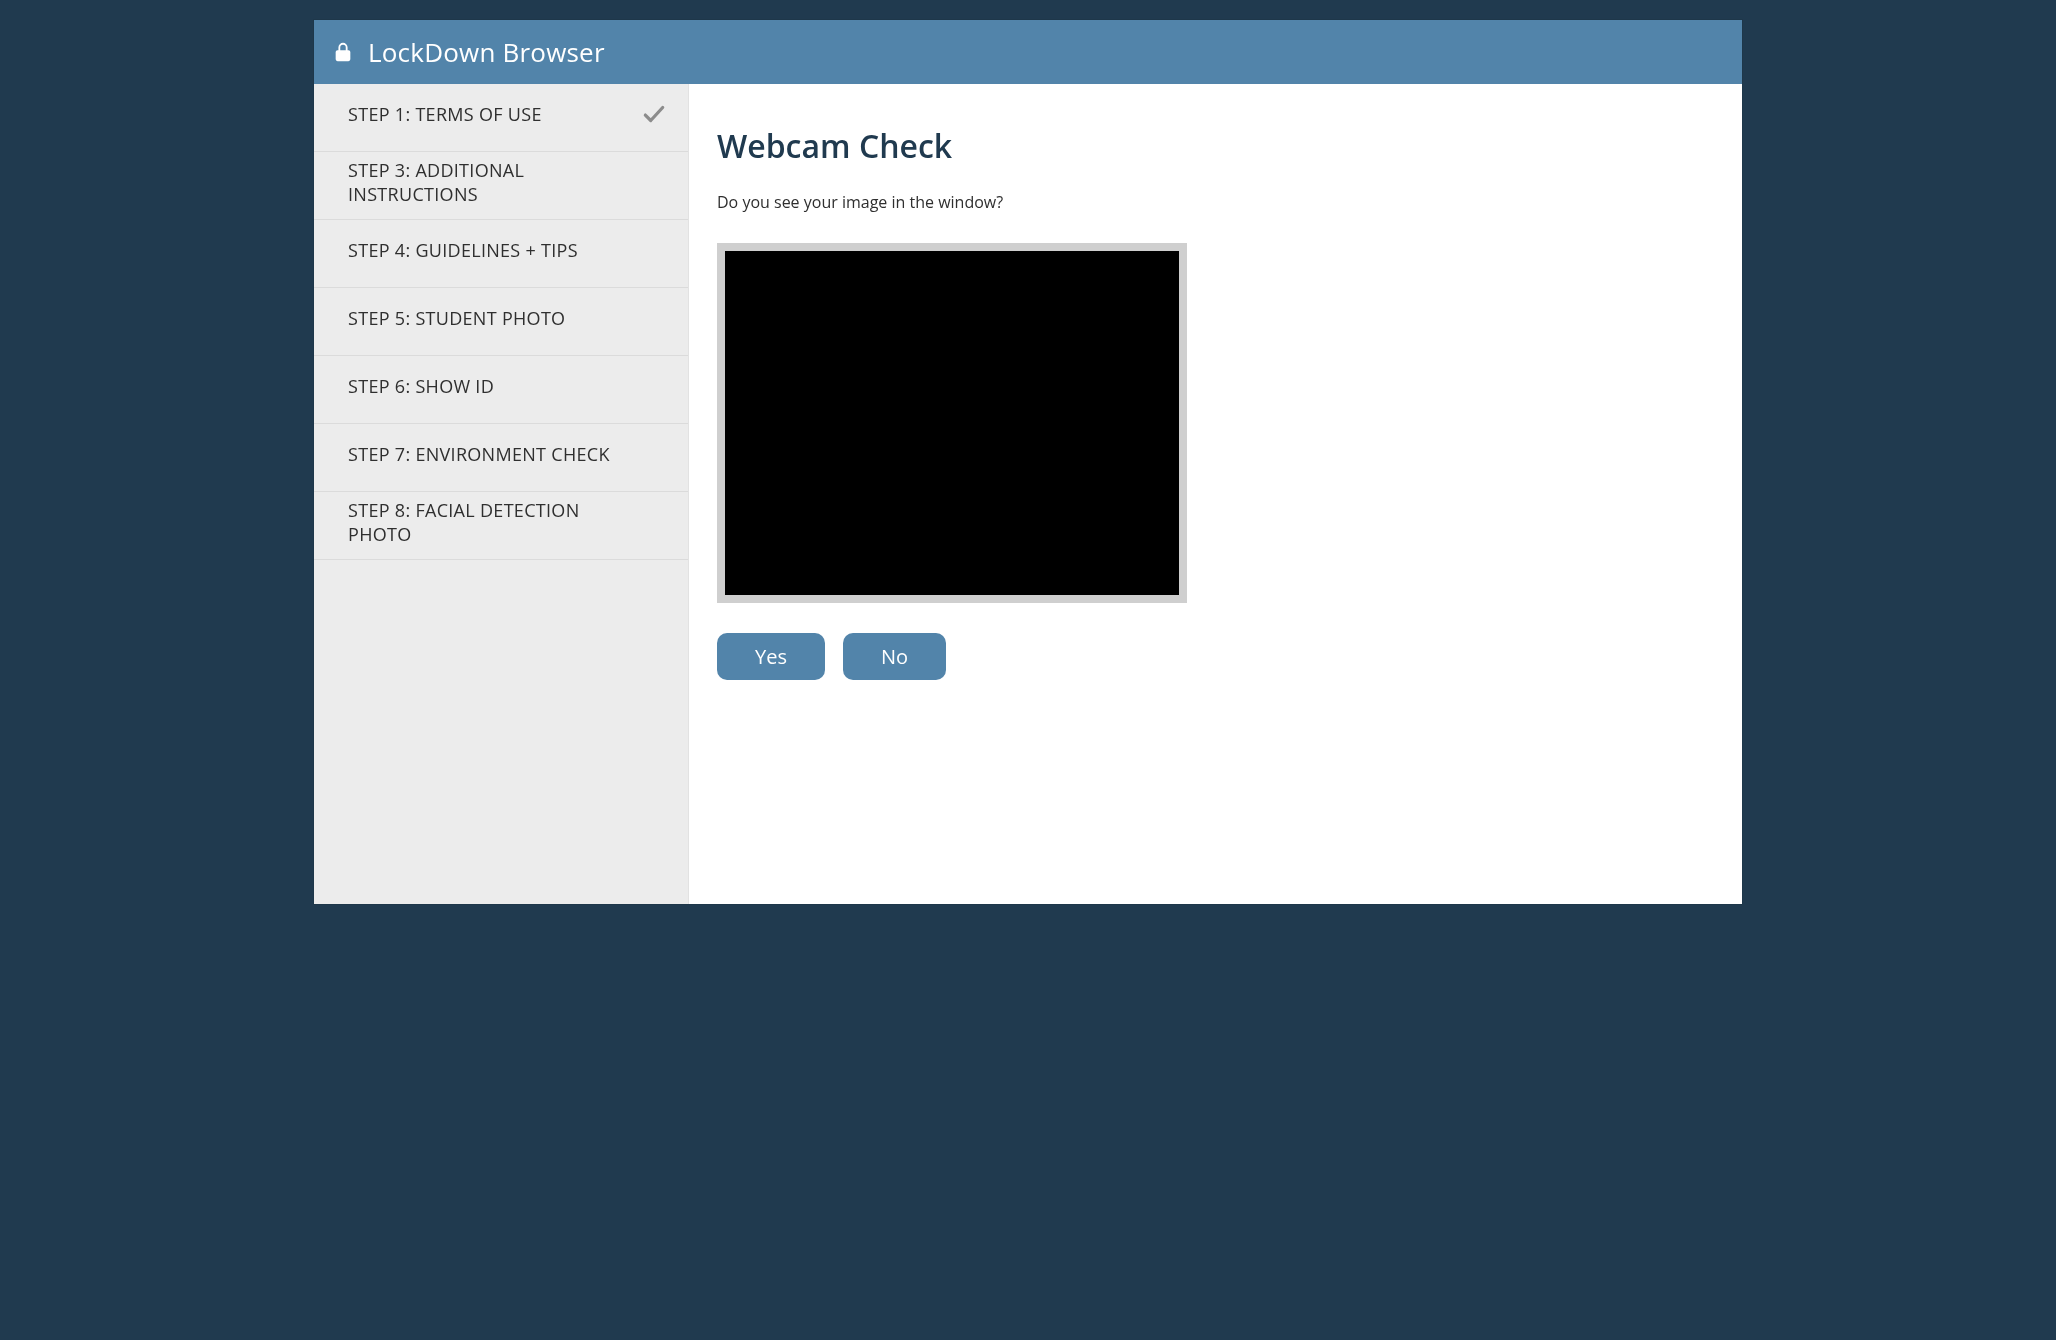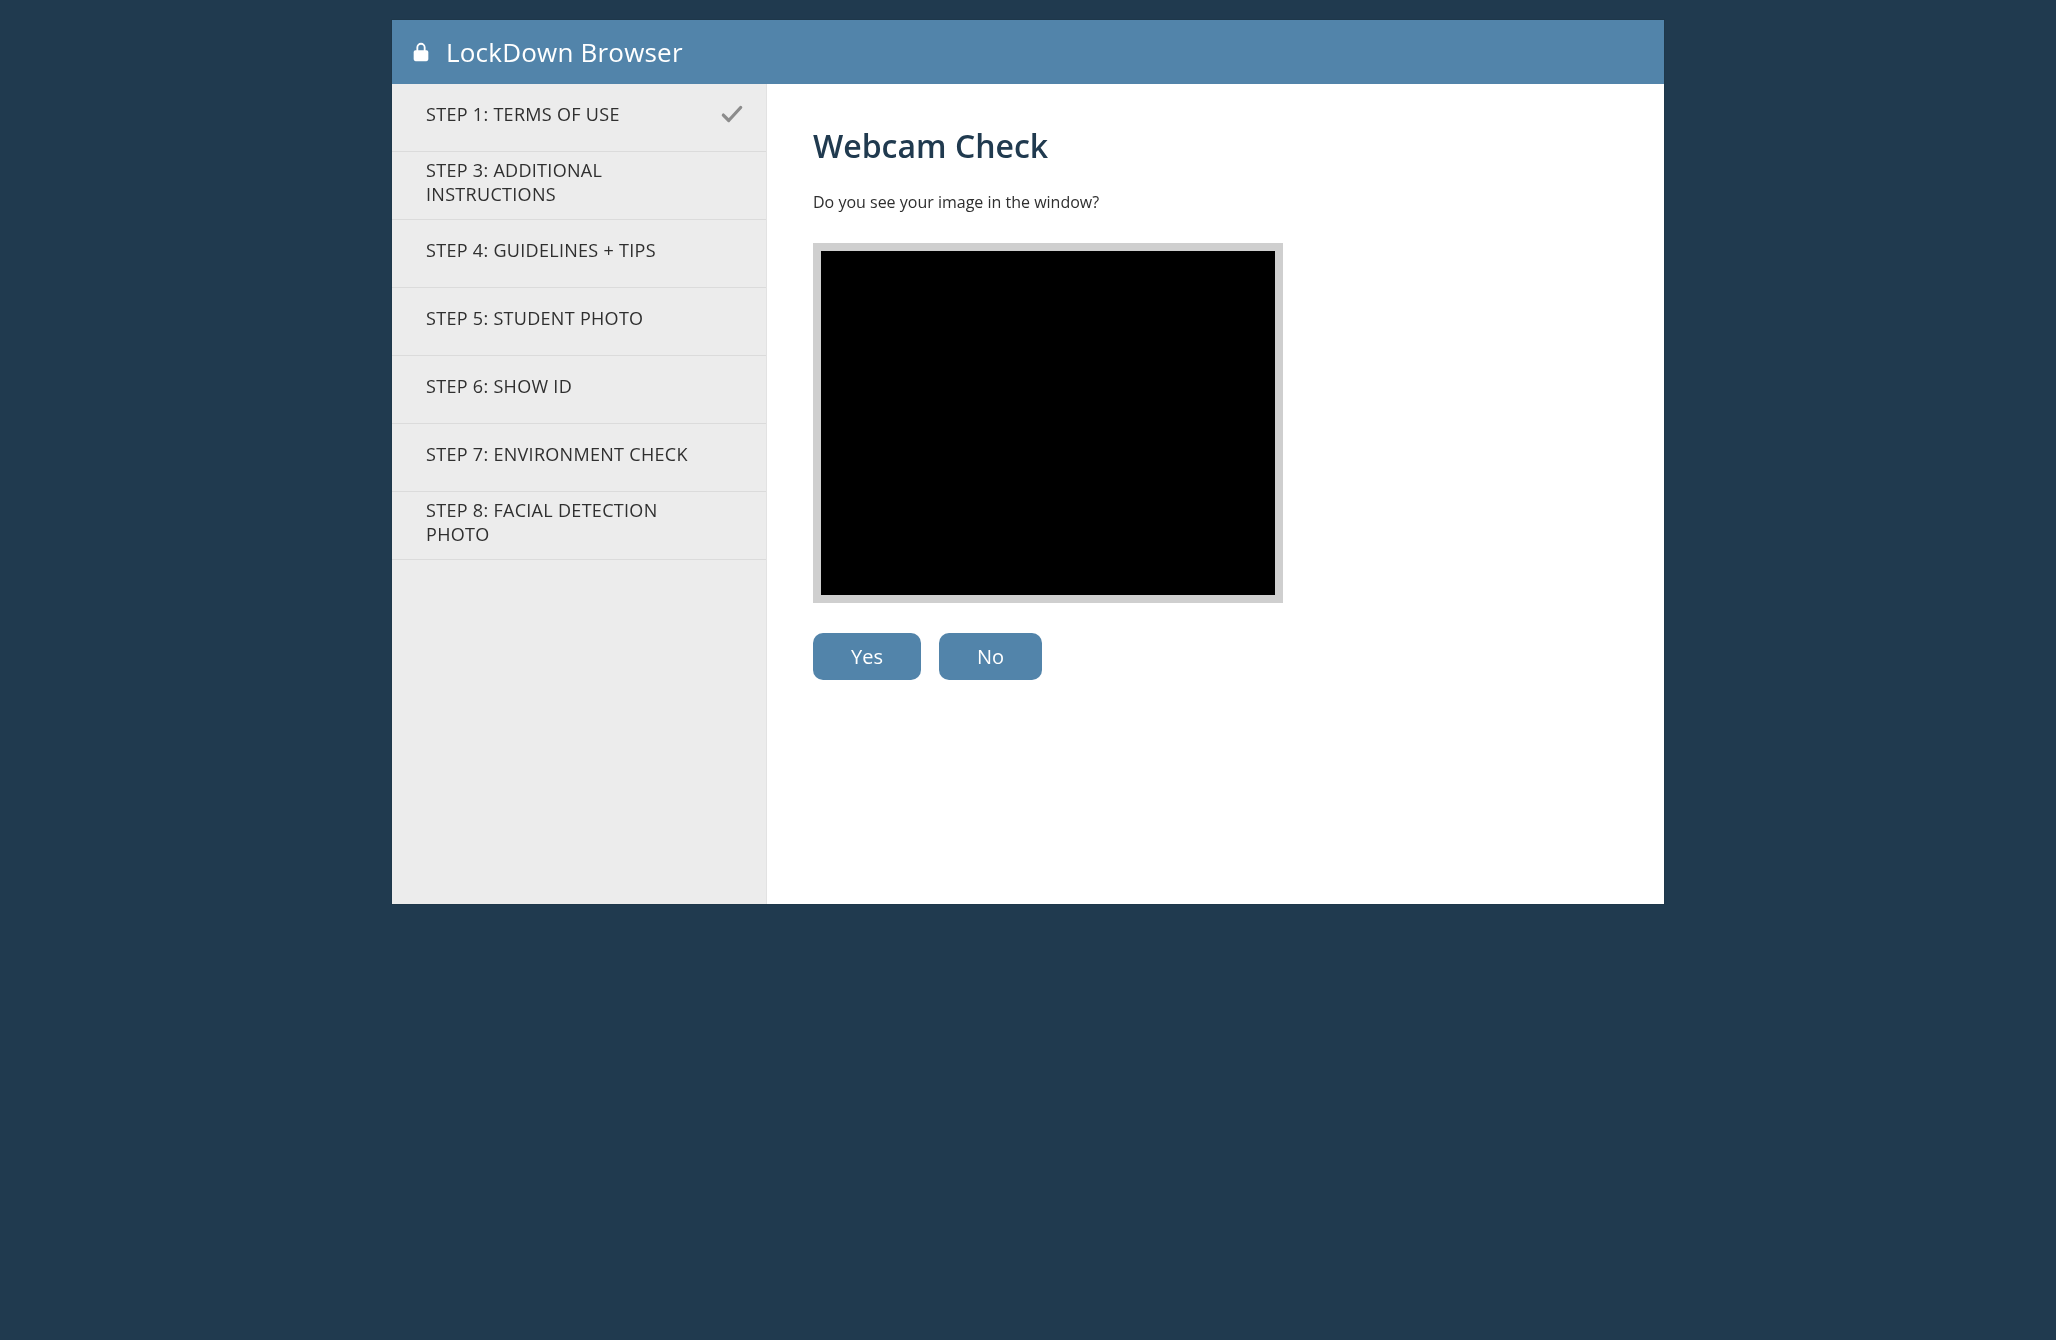--- a/index.html
+++ b/index.html
@@ -6,21 +6,21 @@
   html, body { width: 100%; height: 100%; }
   body {
     font-family: "Open Sans", "Segoe UI", Arial, sans-serif;
     background: #203a4f;
     display: flex;
     align-items: flex-start;
     justify-content: center;
     padding: 20px;
   }
   .window {
-    width: 1272px;
+    width: 1428px;
     max-width: 100%;
     background: #fff;
     display: flex;
     flex-direction: column;
     box-shadow: 0 0 0 1px rgba(0,0,0,.05);
   }
   .titlebar {
     background: #5284aa;
     color: #fff;
     display: flex;
@@ -75,21 +75,21 @@
   .step.active::before {
     content: "";
     position: absolute;
     left: 0; top: 0; bottom: 0;
     width: 6px;
     background: #e78933;
   }
   .main {
     flex: 1;
     background: #fff;
-    padding: 40px 46px;
+    padding: 40px 28px;
   }
   .main-heading {
     font-size: 32px;
     font-weight: 600;
     color: #203a4f;
     margin-bottom: 24px;
   }
   .main-prompt {
     font-size: 16px;
     color: #2f2f2f;

